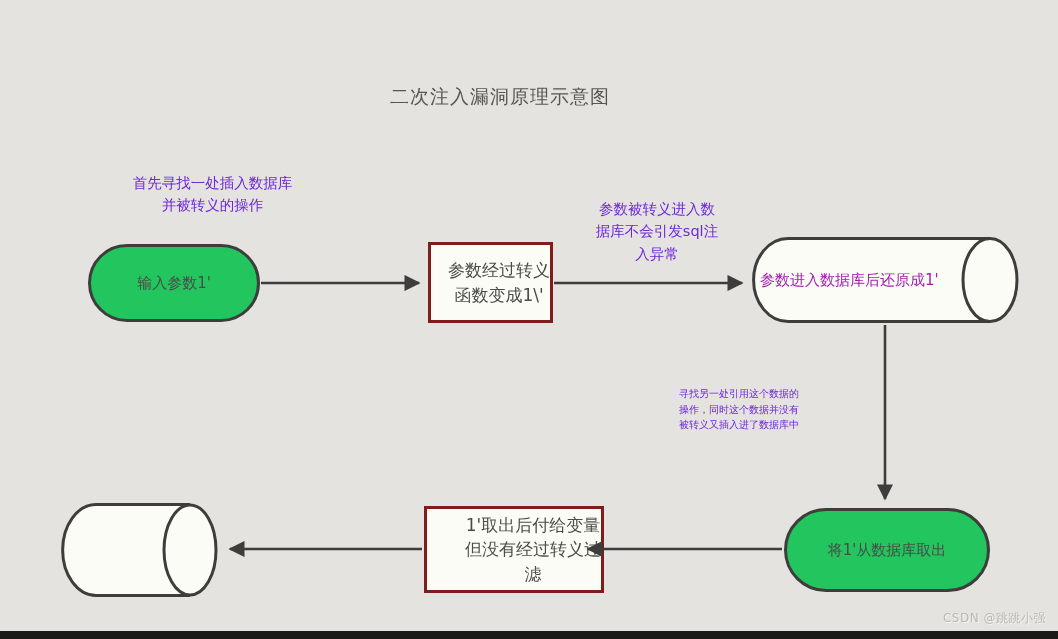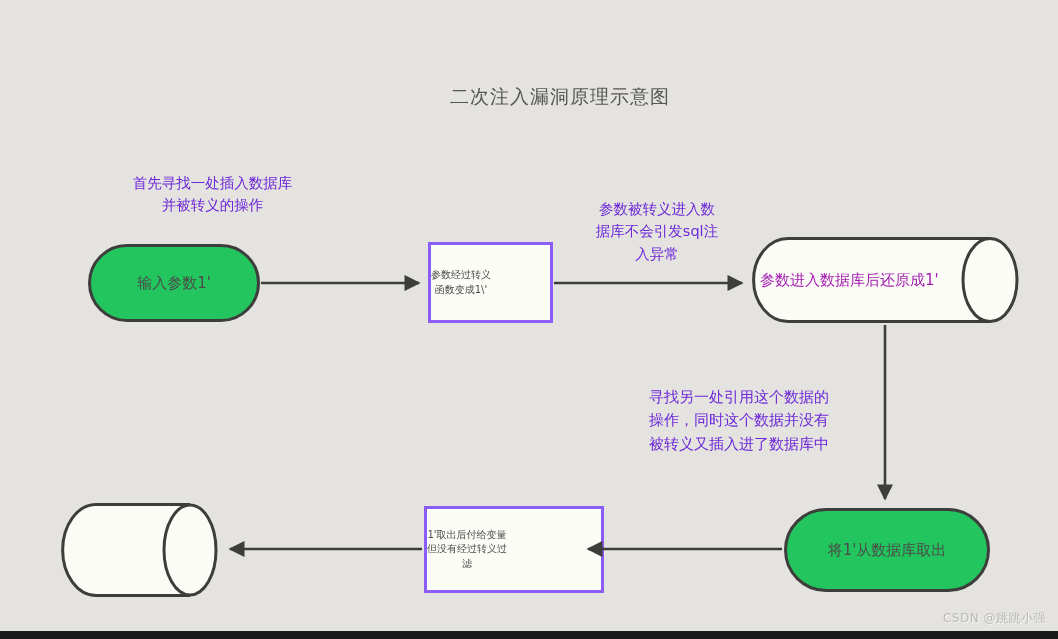--- a/index.html
+++ b/index.html
@@ -11,21 +11,21 @@
     position: relative;
     width: 1058px;
     height: 639px;
     background: #e4e3e0;
     overflow: hidden;
     color: #4d4d4b;
   }
   .abs { position: absolute; }
   .title {
     left: 330px; top: 84px; width: 340px;
-    text-align: right;
+    text-align: center;
     font-size: 19px;
     letter-spacing: 1px;
     color: #565654;
   }
   .note {
     text-align: center;
     font-size: 14.5px;
     line-height: 1.55;
     color: #6d28d9;
     white-space: pre-line;
@@ -33,24 +33,24 @@
   .stadium {
     background: #22c55e;
     border: 3px solid #3d3d3b;
     display: flex; align-items: center; justify-content: center;
     font-size: 15px;
     box-sizing: border-box;
     color: #4b4b49;
   }
   .rectbox {
     background: #fcfcf7;
-    border: 3px solid #8b5cf6;
-    display: flex; align-items: center; justify-content: flex-start;
+    border: 3px solid #7f1d1d;
+    display: flex; align-items: center; justify-content: flex-end;
     text-align: center;
-    font-size: 10px;
+    font-size: 17px;
     line-height: 1.45;
     box-sizing: border-box;
     white-space: pre-line;
     color: #4b4b49;
   }
   .cyl-label {
     display: flex; align-items: center;
     font-size: 15px;
     color: #a21caf;
   }
@@ -74,21 +74,21 @@
 
   <div class="abs title">二次注入漏洞原理示意图</div>
 
   <div class="abs note" style="left:85px; top:172px; width:255px;">首先寻找一处插入数据库
 并被转义的操作</div>
 
   <div class="abs note" style="left:568px; top:189px; width:178px;margin-top:9px;">参数被转义进入数
 据库不会引发sql注
 入异常</div>
 
-  <div class="abs note" style="left:620px; top:386px; width:238px; font-size:15px;">寻找另一处引用这个数据的
+  <div class="abs note" style="left:620px; top:386px; width:238px; font-size:10px;">寻找另一处引用这个数据的
 操作，同时这个数据并没有
 被转义又插入进了数据库中</div>
 
 
   <div class="abs stadium" style="left:88px; top:244px; width:172px; height:78px; border-radius:39px;">
     <span>输入参数1'</span>
   </div>
 
   <div class="abs rectbox" style="left:428px; top:242px; width:125px; height:81px;">
     <span style="white-space:pre-line">参数经过转义

